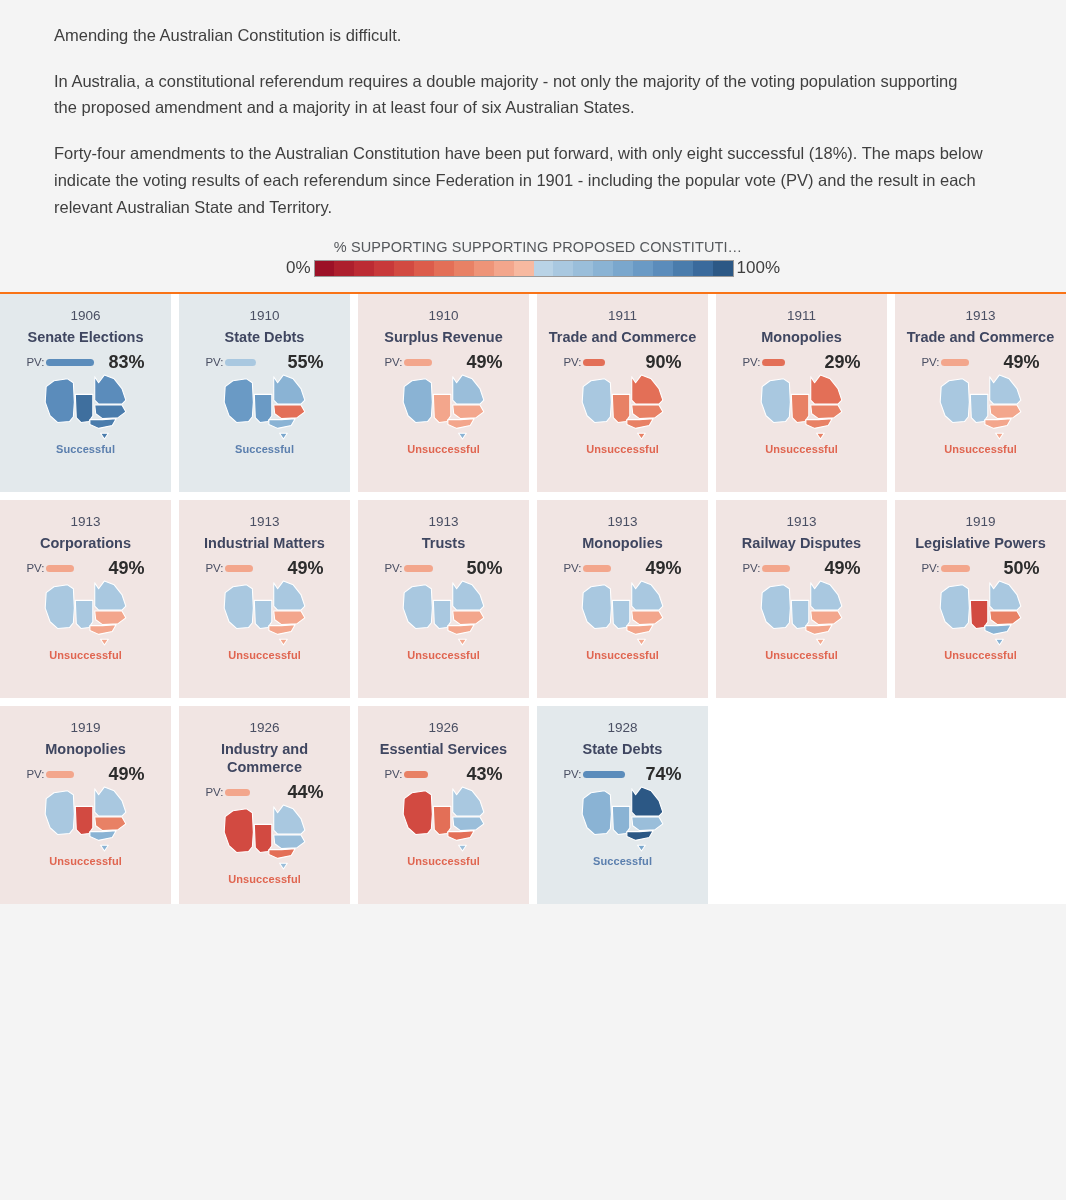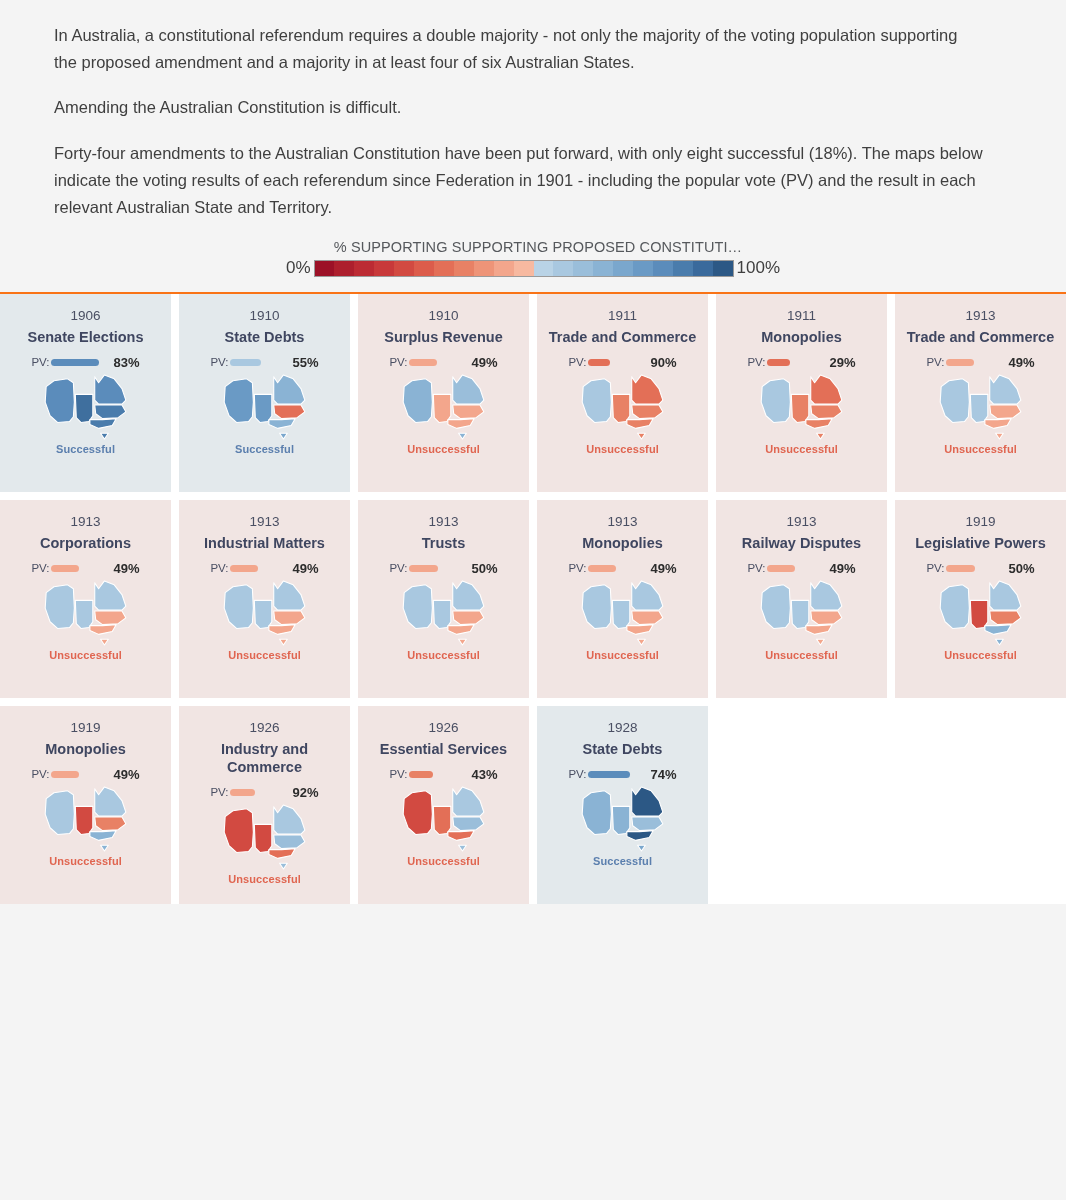--- a/index.html
+++ b/index.html
@@ -122,21 +122,21 @@
     width:58px;
     height:14px;
     display:flex;
     align-items:center;
   }
   .pv-bar{
     height:7px;
     border-radius:4px;
   }
   .pv-value{
-    font-size:13px;
+    font-size:18px;
     font-weight:bold;
     color:#2c2c2c;
     margin-left:5px;
     white-space:nowrap;
   }
 
   
   .map{
     margin-top:4px;
     width:86px;
@@ -154,22 +154,22 @@
   .result.pass{color:#5b7fae;}
   .result.fail{color:#e06550;}
 </style>
 </head>
 <body>
 
 <div class="page">
 
 
   <div class="intro">
+    <p>Amending the Australian Constitution is difficult.</p>
     <p>In Australia, a constitutional referendum requires a double majority - not only the majority of the voting population supporting the proposed amendment and a majority in at least four of six Australian States.</p>
-    <p>Amending the Australian Constitution is difficult.</p>
     <p>Forty-four amendments to the Australian Constitution have been put forward, with only eight successful (18%). The maps below indicate the voting results of each referendum since Federation in 1901 - including the popular vote (PV) and the result in each relevant Australian State and Territory.</p>
   </div>
 
   <div class="legend">
     <div class="legend-title">% SUPPORTING SUPPORTING PROPOSED CONSTITUTI…</div>
     <div class="legend-row">
       <span class="legend-min">0%</span>
       <div class="ramp" id="ramp">
           <span style="background: rgb(156, 17, 39);"></span>
           <span style="background: rgb(173, 31, 45);"></span>
@@ -485,21 +485,21 @@
         <div class="result fail">Unsuccessful</div>
       </div>
       <div class="card fail">
         <div class="card-year">1926</div>
         <div class="card-topic">Industry and Commerce</div>
         <div class="pv">
           <span class="pv-label">PV:</span>
           <span class="pv-track">
             <span class="pv-bar" style="width: 25.52px; background: rgb(243, 166, 140);"></span>
           </span>
-          <span class="pv-value">92%</span>
+          <span class="pv-value">44%</span>
         </div>
         <div class="map">
           <svg viewBox="0 0 86 70">
             <path d="M2,14 L10,8 L24,6 L30,10 L31,30 L30,45 L26,50 L14,51 L6,44 L1,30 Z" fill="#d24a41"></path>
             <path d="M32,22 L50,22 L50,44 L46,50 L38,51 L33,46 Z" fill="#d24a41"></path>
             <path d="M52,4 L56,10 L62,2 L72,6 L80,16 L84,28 L80,32 L56,32 L52,28 Z" fill="#a9c8e0"></path>
             <path d="M52,33 L80,33 L84,40 L76,46 L60,47 L53,42 Z" fill="#9abeda"></path>
             <path d="M47,48 L60,48 L74,47 L70,54 L56,57 L47,53 Z" fill="#e36f57"></path>
             <path d="M58,62 L66,62 L62,68 Z" fill="#9abeda"></path>
           </svg>

